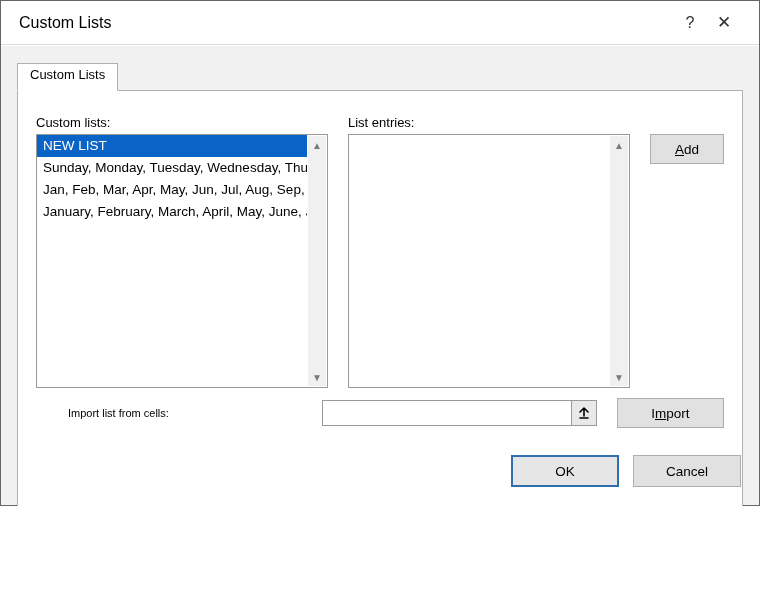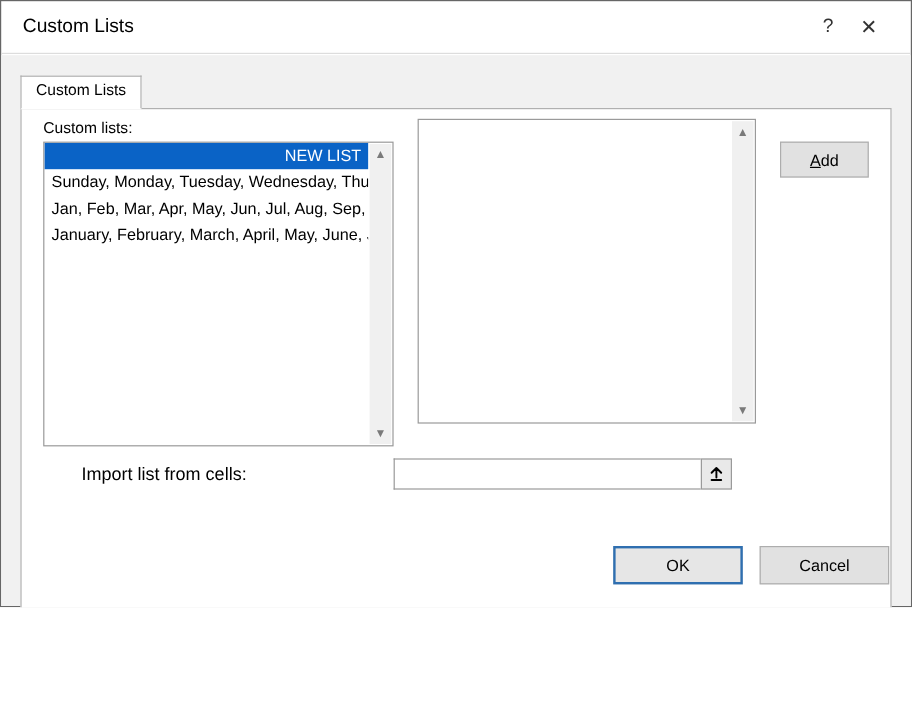--- a/index.html
+++ b/index.html
@@ -54,21 +54,21 @@
     padding: 3px 12px 2px 12px;
     font-size: 13px;
     position: relative;
     top: 1px;
     z-index: 2;
   }
   .tabpanel {
     background: #fff;
     border: 1px solid #b0b0b0;
     height: 450px;
-    padding: 8px 18px 16px 18px;
+    padding: 24px 18px 16px 18px;
     position: relative;
   }
   .lbl {
     font-size: 13px;
     margin-bottom: 4px;
   }
   .columns {
     display: flex;
     gap: 0;
   }
@@ -89,21 +89,20 @@
   .listbox .item {
     padding: 1px 6px 1px 6px;
     font-size: 13.5px;
     white-space: nowrap;
     overflow: hidden;
     line-height: 20px;
   }
   .listbox .item.selected {
     background: #0a63c6;
     color: #fff;
-    text-align: right;
   }
   
   .scroll {
     position:absolute; top:1px; right:1px; bottom:1px; width:18px;
     background:#f0f0f0;
   }
   .scroll .arrow {
     position:absolute; left:0; right:0; height:18px;
     display:flex; align-items:center; justify-content:center;
     color:#7a7a7a; font-size:10px;
@@ -126,21 +125,21 @@
     font-size:13.5px;
   }
   .importrow {
     margin-top:10px;
     display:flex;
     align-items:center;
   }
   .importrow .lbl2 {
     margin-left:32px;
     width:260px;
-    font-size:15px;
+    font-size:11px;
   }
   .importrow .combo {
     width: 282px;
     height: 26px;
     display:flex;
   }
   .importrow .combo input {
     flex:1;
     border:1px solid #9a9a9a;
     border-right:none;
@@ -202,20 +201,23 @@
                 <div class="item">January, February, March, April, May, June, July, August, September, October, November, December</div>
               </div>
             <div class="scroll">
               <div class="arrow up">▲</div>
               <div class="arrow down">▼</div>
             </div>
           </div>
         </div>
 
         <div class="col-mid">
+          <div class="lbl">
+            <span>List </span><span class="ul">e</span><span>ntries:</span>
+          </div>
           <div class="listbox">
             <div class="items"></div>
             <div class="scroll">
               <div class="arrow up">▲</div>
               <div class="arrow down">▼</div>
             </div>
           </div>
         </div>
 
         <div class="col-actions">
@@ -232,20 +234,23 @@
         </div>
         <div class="combo">
           <input type="text" value="" style="">
           <div class="picker">
             <svg width="14" height="14" viewBox="0 0 14 14">
               <path d="M7 2 L7 10 M3 6 L7 2 L11 6" stroke="#000" stroke-width="1.6" fill="none" stroke-linecap="round" stroke-linejoin="round"></path>
               <path d="M3 12 L11 12" stroke="#000" stroke-width="1.6" stroke-linecap="round"></path>
             </svg>
           </div>
         </div>
+        <div class="btn">
+          <span><span>I</span><span class="ul">m</span><span>port</span></span>
+        </div>
       </div>
 
     </div>
 
     <div class="footer">
       <div class="btn primary">OK</div>
       <div class="btn">Cancel</div>
     </div>
 
   </div>

